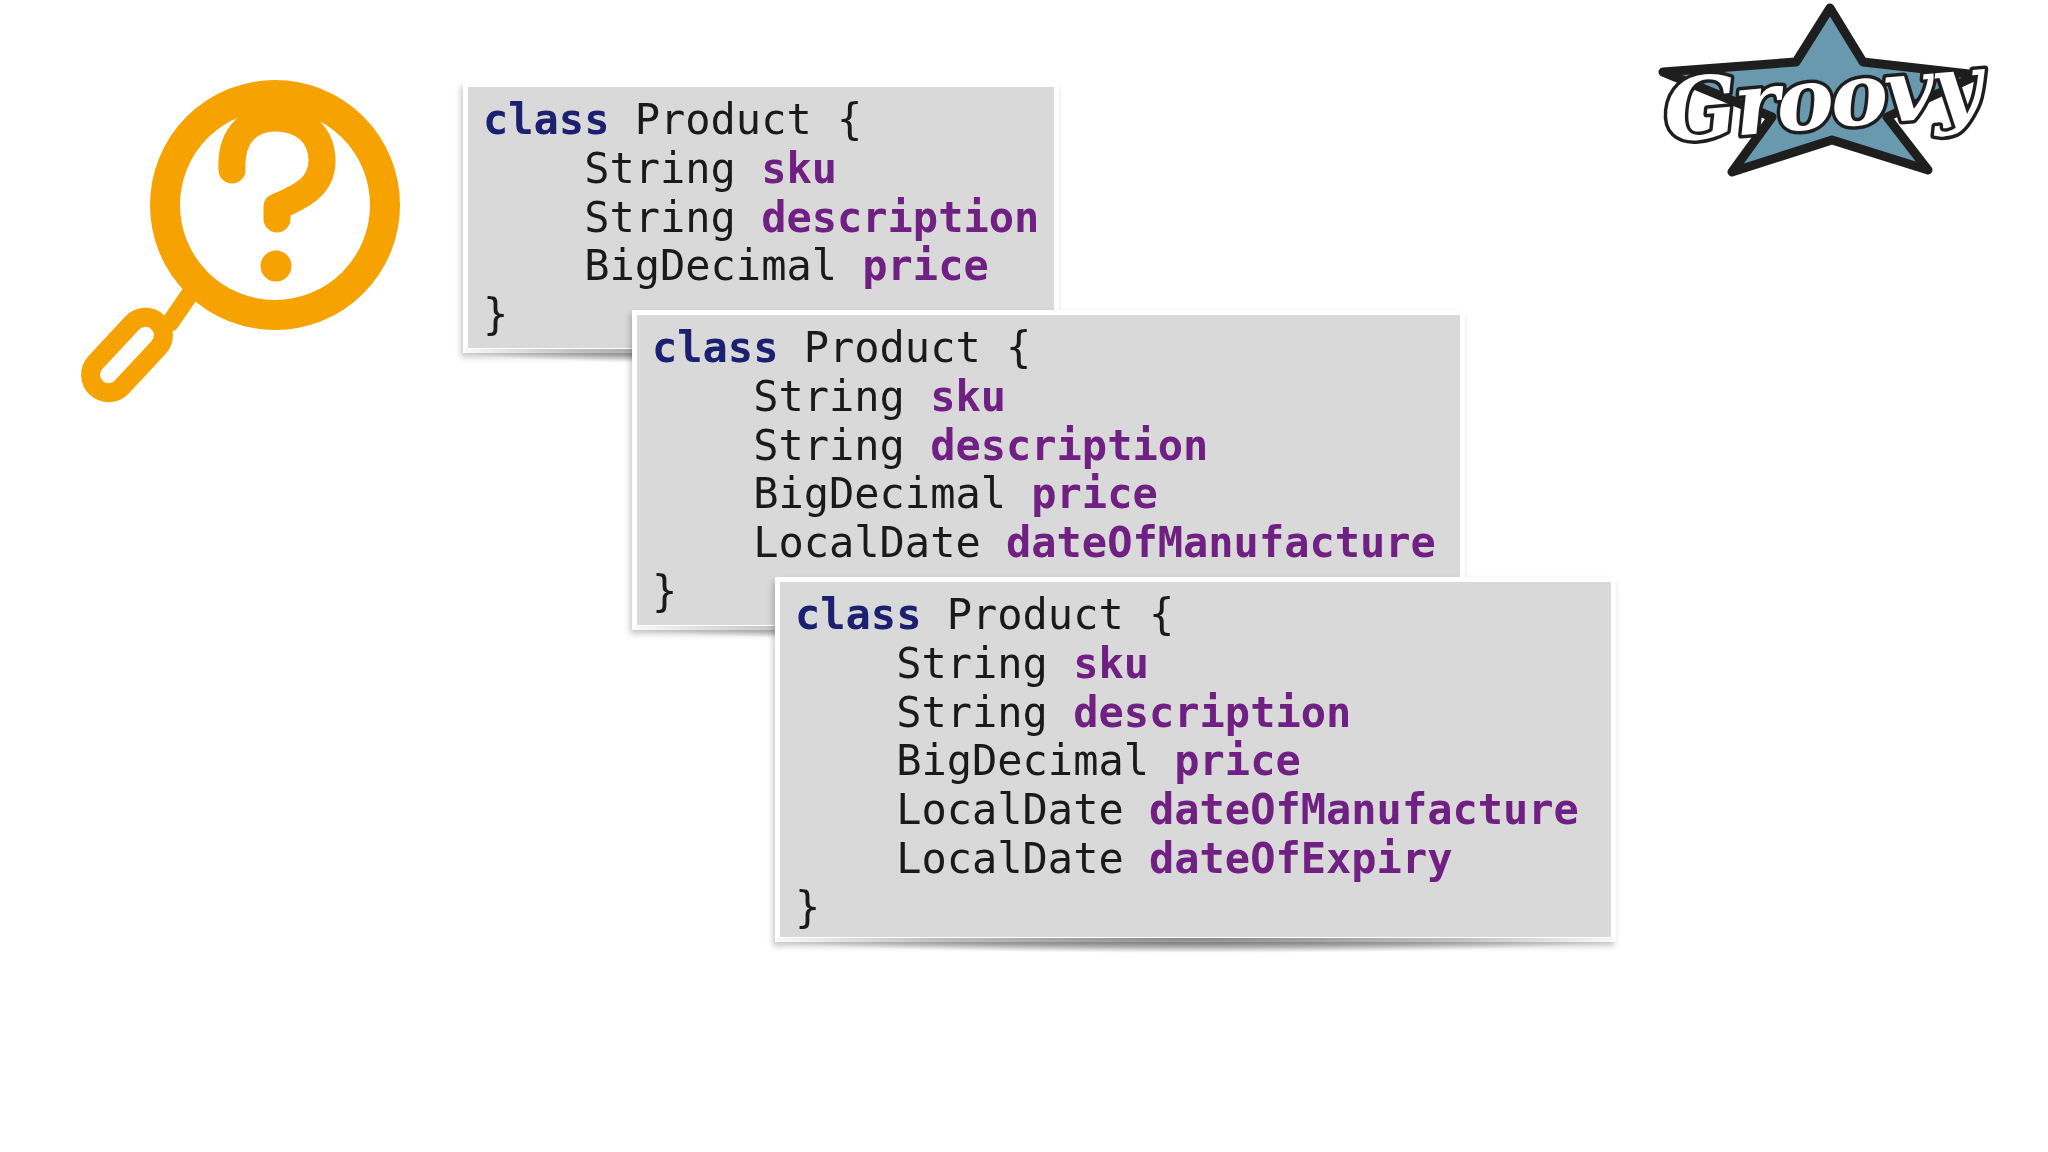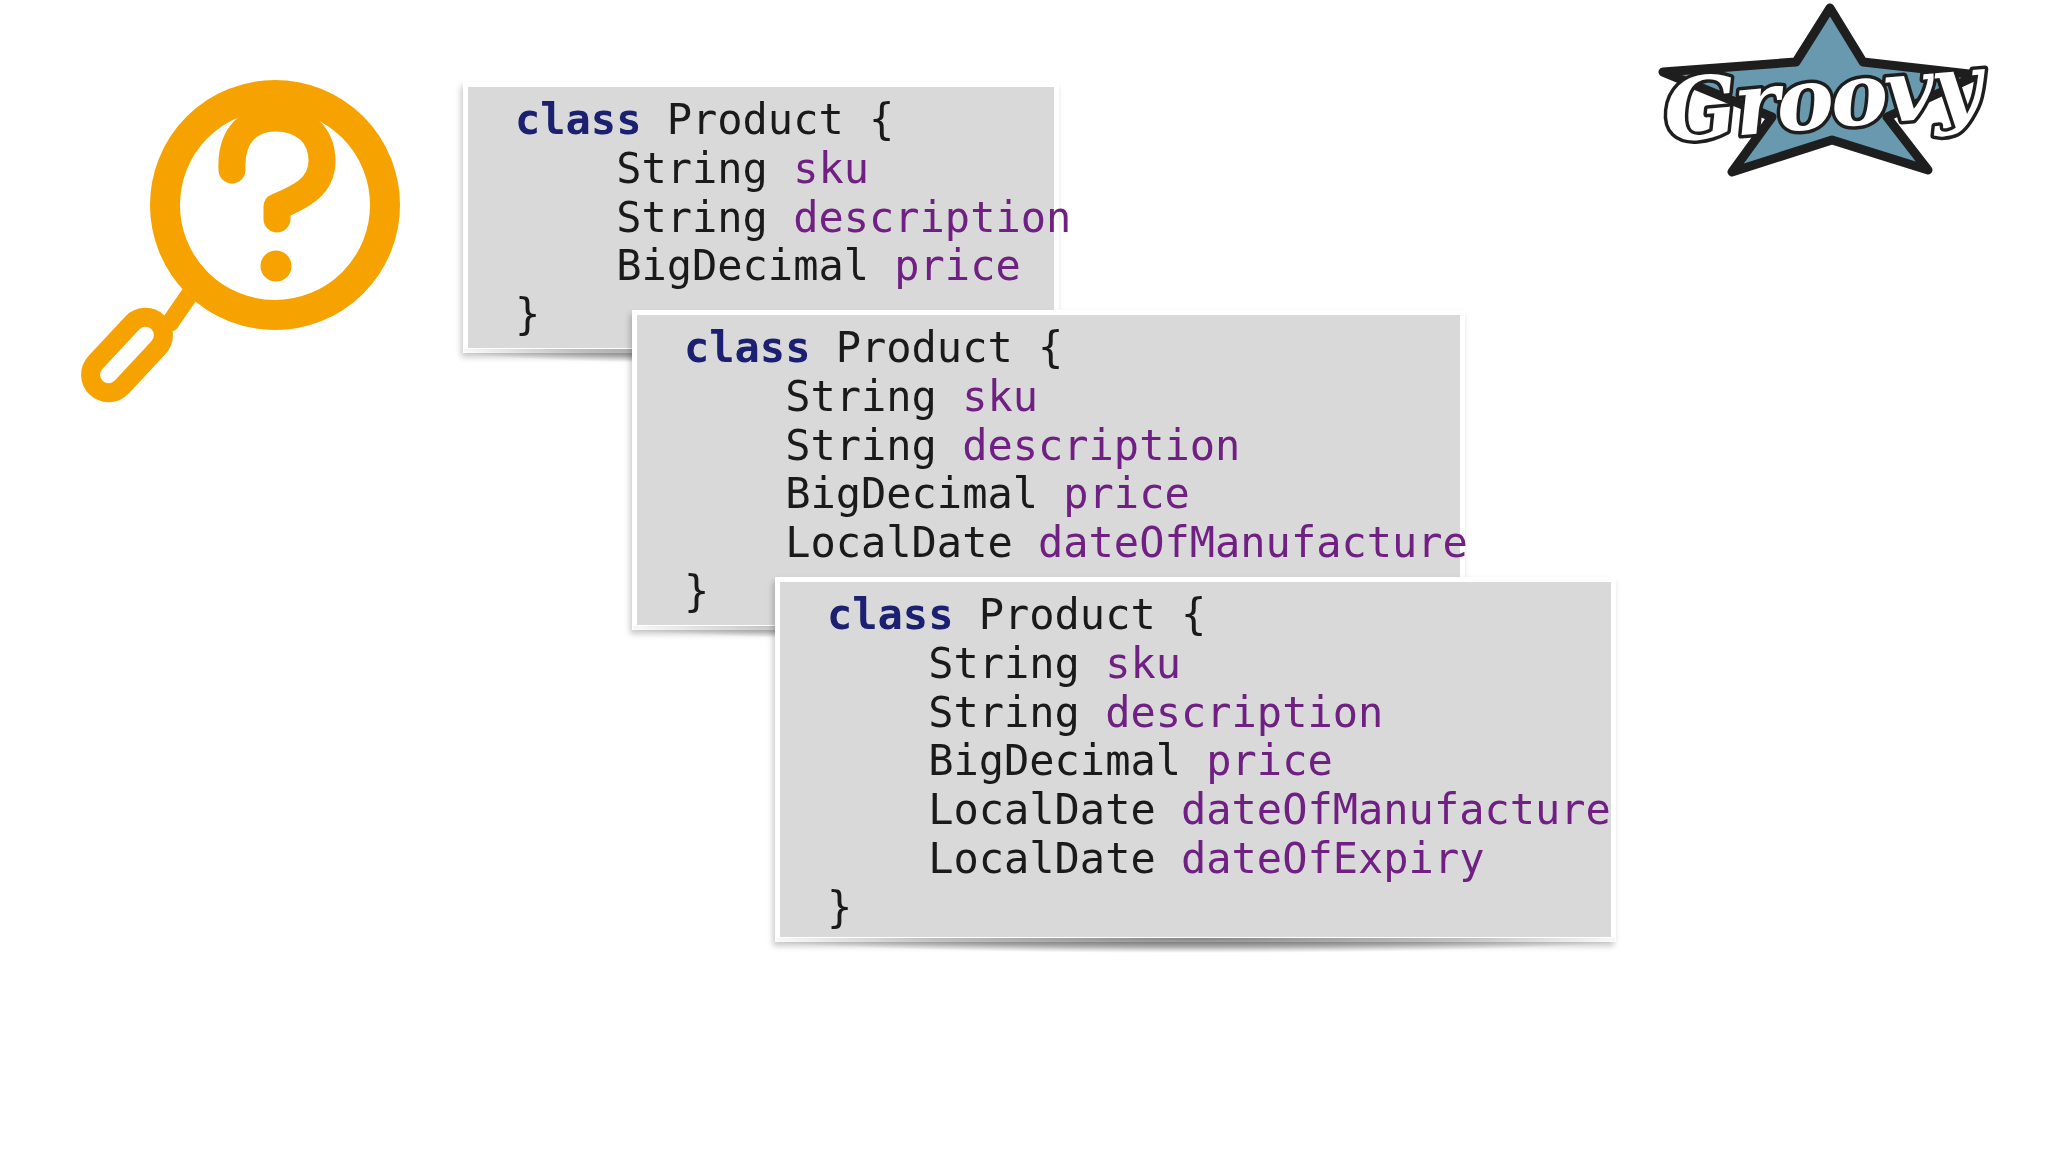--- a/index.html
+++ b/index.html
@@ -35,23 +35,23 @@
     content: "";
     position: absolute;
     left: -4px;
     right: -4px;
     bottom: -21px;
     height: 20px;
     background: radial-gradient(ellipse 70% 100% at 50% 0%,
                 rgba(0,0,0,0.48) 0%, rgba(0,0,0,0.25) 45%, rgba(0,0,0,0) 75%);
     pointer-events: none;
   }
-  .code-line { white-space: pre; margin-left: 32px; }
+  .code-line { white-space: pre; }
   .code-line .keyword    { color: var(--keyword, #1b1f66); font-weight: bold; }
-  .code-line .identifier { color: var(--identifier, #6f2181); font-weight: normal; }
+  .code-line .identifier { color: var(--identifier, #6f2181); font-weight: bold; }
   .code-line .plain      { color: var(--plain, #1a1a1a); }
 
   #code-box-1 { left: 463px; top: 82px;  width: 596px; z-index: 1; }
   #code-box-2 { left: 632px; top: 310px; width: 833px; z-index: 2; }
   #code-box-3 { left: 775px; top: 577px; width: 841px; z-index: 3; padding-bottom: 4px; }
 
   
   .magnifier-icon { position: absolute; left: 60px; top: 75px; z-index: 0; }
 
   

